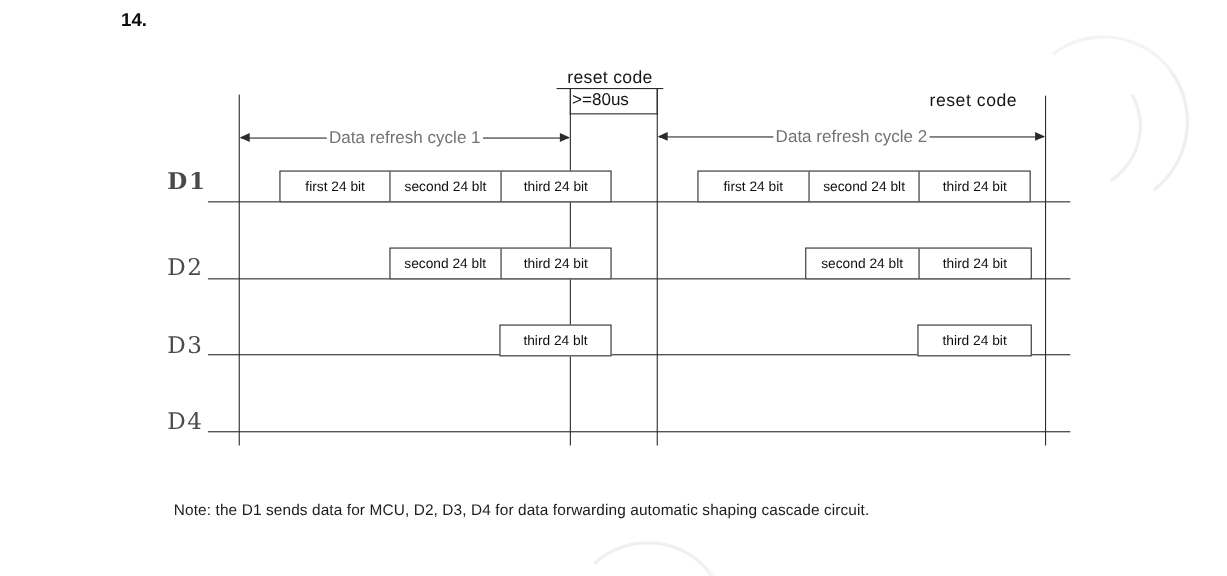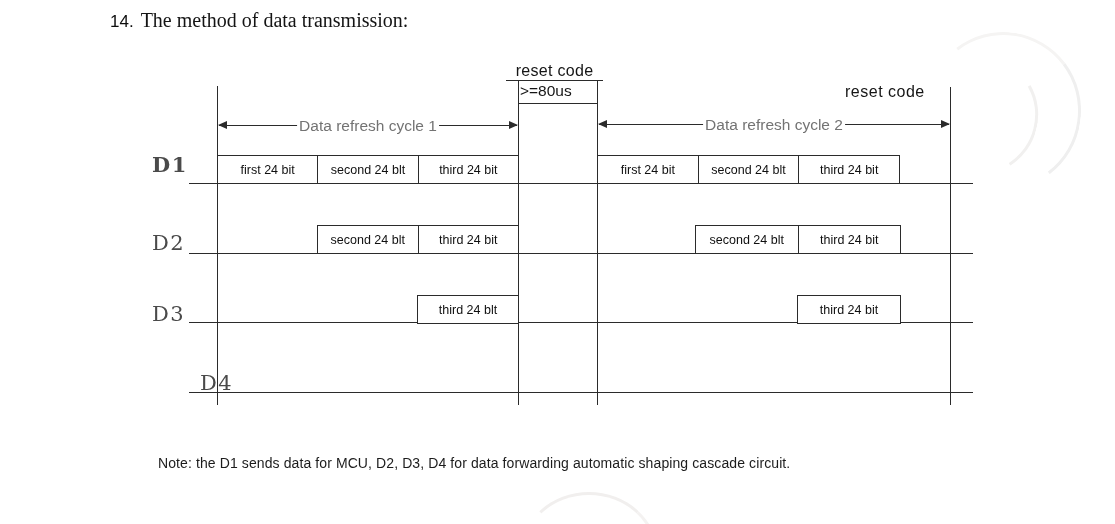--- a/index.html
+++ b/index.html
@@ -4,21 +4,21 @@
 <style>
   html,body { margin:0; padding:0; background:#ffffff; }
   #page {
     position:relative; width:1115px; height:524px;
     background:#ffffff; overflow:hidden;
     font-family:"Liberation Sans", sans-serif; color:#111;
   }
 
   
   .title { position:absolute; left:110px; top:9px; display:flex; align-items:baseline; }
-  .title-num { font-family:"Liberation Sans",sans-serif; font-weight:normal; font-size:17px; color:#0d0d0d; }
+  .title-num { font-family:"Liberation Sans",sans-serif; font-weight:bold; font-size:17px; color:#0d0d0d; }
   .title-text { font-family:"Liberation Serif",serif; font-size:20px; color:#141414; margin-left:7px; }
 
   
   .vline { position:absolute; width:1px; background:#2b2b2b; }
   .hline { position:absolute; height:1px; background:#2b2b2b; }
 
   
   .rowlabel {
     position:absolute; left:152px;
     font-family:"DejaVu Serif", serif; font-size:21px; color:#4a4a4a;
@@ -48,21 +48,21 @@
     border-left:1px solid #2b2b2b; border-right:1px solid #2b2b2b; border-bottom:1px solid #2b2b2b;
     font-size:15.5px; line-height:21px; padding-left:1px; color:#151515;
   }
   .reset-right-label {
     position:absolute; left:845px; top:83px; font-size:16px; color:#151515; letter-spacing:0.5px;
   }
 
   
   .cellrow {
     position:absolute; display:flex; box-sizing:border-box;
-    border:1px solid #2b2b2b; background:#ffffff;
+    border:1px solid #2b2b2b; background:#ffffff;margin-left:37px;
   }
   .cell {
     flex:1 1 0; display:flex; align-items:center; justify-content:center;
     border-left:1px solid #2b2b2b; font-size:12.5px; color:#0f0f0f; white-space:nowrap;
   }
   .cell:first-child { border-left:none; }
 
   
   .wm { position:absolute; border:3px solid transparent; border-radius:50%; }
   .wm1 { left:925px; top:32px; width:150px; height:152px;
@@ -79,21 +79,20 @@
 <body>
 
 <div id="page">
 
   <div class="wm wm1"></div>
   <div class="wm wm2"></div>
   <div class="wm wm3"></div>
 
   <div class="title">
     <span class="title-num">14.</span>
-    <span class="title-text">The method of data transmission:</span>
   </div>
 
   <div>
 
     <div class="vline" style="left:217px; top:86px; height:319px;"></div>
     <div class="vline" style="left:518px; top:80px; height:325px;"></div>
     <div class="vline" style="left:597px; top:80px; height:325px;"></div>
     <div class="vline" style="left:950px; top:87px; height:318px;"></div>
 
     <div class="reset-top-label">reset code</div>
@@ -110,21 +109,21 @@
     <div class="cyclearrow" style="left:598px; top:116px; width:352px;">
       <div class="shaft"></div>
       <div class="head-l"></div>
       <div class="head-r"></div>
       <div class="cyclabel">Data refresh cycle 2</div>
     </div>
 
     <div class="rowlabel" style="top:155px;font-weight:bold;">D1</div>
     <div class="rowlabel" style="top:233px;">D2</div>
     <div class="rowlabel" style="top:304px;">D3</div>
-    <div class="rowlabel" style="top:373px;margin-left:48px;">D4</div>
+    <div class="rowlabel" style="top:373px;">D4</div>
 
     <div class="hline" style="left:189px; top:183px; width:784px;"></div>
     <div class="hline" style="left:189px; top:253px; width:784px;"></div>
     <div class="hline" style="left:189px; top:322px; width:784px;"></div>
     <div class="hline" style="left:189px; top:392px; width:784px;"></div>
 
     <div class="cellrow" style="left:217px; top:155px; width:302px; height:29px;">
       <div class="cell">first 24 bit</div>
       <div class="cell">second 24 blt</div>
       <div class="cell">third 24 bit</div>

